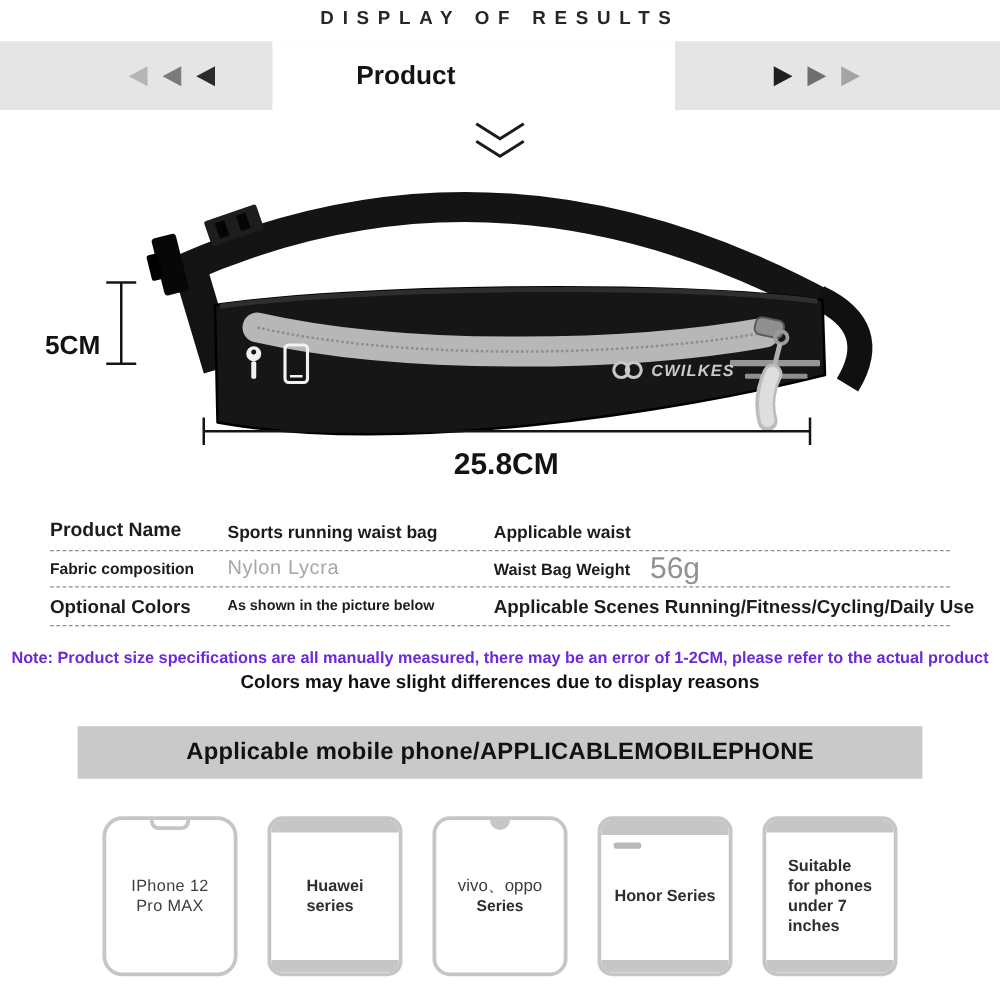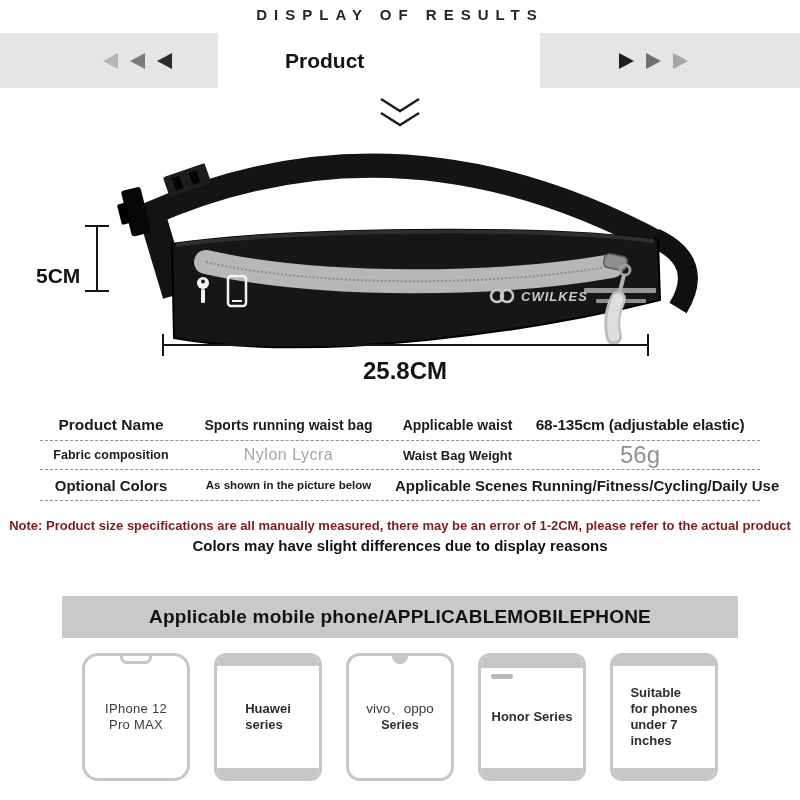--- a/index.html
+++ b/index.html
@@ -28,44 +28,44 @@
 
   
   .chevron-wrap { position:absolute; top:96px; left:0; width:100%; display:flex; justify-content:center; }
 
   
   .figure-wrap { position:absolute; top:138px; left:0; width:800px; height:262px; }
 
   
   .spec-table { position:absolute; top:409px; left:40px; width:720px; }
   .spec-row { display:grid; grid-template-columns:142px 213px 125px 1fr;
-    align-items:center; border-bottom:1px dashed #8f8f8f;text-align:center; }
+    align-items:center; border-bottom:1px dashed #8f8f8f; }
   .spec-row.r1 { min-height:32px; }
   .spec-row.r2 { min-height:29px; }
   .spec-row.r3 { min-height:31px; grid-template-columns:142px 213px 1fr; }
   .cell { white-space:nowrap; }
   .r1 .l1 { font-size:15.5px; font-weight:700; }
   .r1 .v1 { font-size:14px;   font-weight:700; }
   .r1 .l2 { font-size:14px;   font-weight:700; }
   .r1 .v2 { font-size:15.5px; font-weight:700; letter-spacing:-0.2px; }
   .r2 .l1 { font-size:12.5px; font-weight:700; }
   .r2 .v1 { font-size:16px;   font-weight:500; color:#a6a6a6; letter-spacing:.5px; }
   .r2 .l2 { font-size:13px;   font-weight:700; }
   .r2 .v2 { font-size:24px;   font-weight:400; color:#919191; }
   .r3 .l1 { font-size:15px;   font-weight:700; }
   .r3 .v1 { font-size:11.5px; font-weight:700; }
   .r3 .l2 { font-size:15px;   font-weight:700; }
 
   
   .note { position:absolute; top:517px; left:0; width:100%; text-align:center; line-height:1.4; }
-  .note .n1 { font-size:13px; font-weight:600; color:#7f1d1d; }
+  .note .n1 { font-size:13px; font-weight:600; color:#6d28d9; }
   .note .n2 { font-size:15px; font-weight:700; color:#121212; }
 
   
-  .banner-phones { position:absolute; top:596px; left:62px; width:676px; height:42px;
+  .banner-phones { position:absolute; top:581px; left:62px; width:676px; height:42px;
     background:#c9c9c9; display:flex; align-items:center; justify-content:center; }
   .banner-phones span { font-size:19px; font-weight:700; color:#121212; letter-spacing:.2px; }
 
   
   .cards { position:absolute; top:653px; left:0; width:100%;
     display:flex; justify-content:center; gap:24px; }
   .card { position:relative; width:108px; height:128px; background:#fff;
     border:3px solid #c6c6c6; border-radius:12px; overflow:hidden;
     display:flex; align-items:center; justify-content:center; }
   .card .txt { font-size:13px; line-height:1.25; color:#333; text-align:center; }
@@ -190,21 +190,20 @@
       </g>
       <text x="405" y="241" font-size="24" font-weight="bold" fill="#131313" text-anchor="middle">25.8CM</text>
     </svg>
   </div>
 
   <div class="spec-table">
     <div class="spec-row r1">
       <div class="cell l1">Product Name</div>
       <div class="cell v1">Sports running waist bag</div>
       <div class="cell l2">Applicable waist</div>
-      <div class="cell v2">68-135cm (adjustable elastic)</div>
     </div>
     <div class="spec-row r2">
       <div class="cell l1">Fabric composition</div>
       <div class="cell v1">Nylon Lycra</div>
       <div class="cell l2">Waist Bag Weight</div>
       <div class="cell v2">56g</div>
     </div>
     <div class="spec-row r3">
       <div class="cell l1">Optional Colors</div>
       <div class="cell v1">As shown in the picture below</div>

